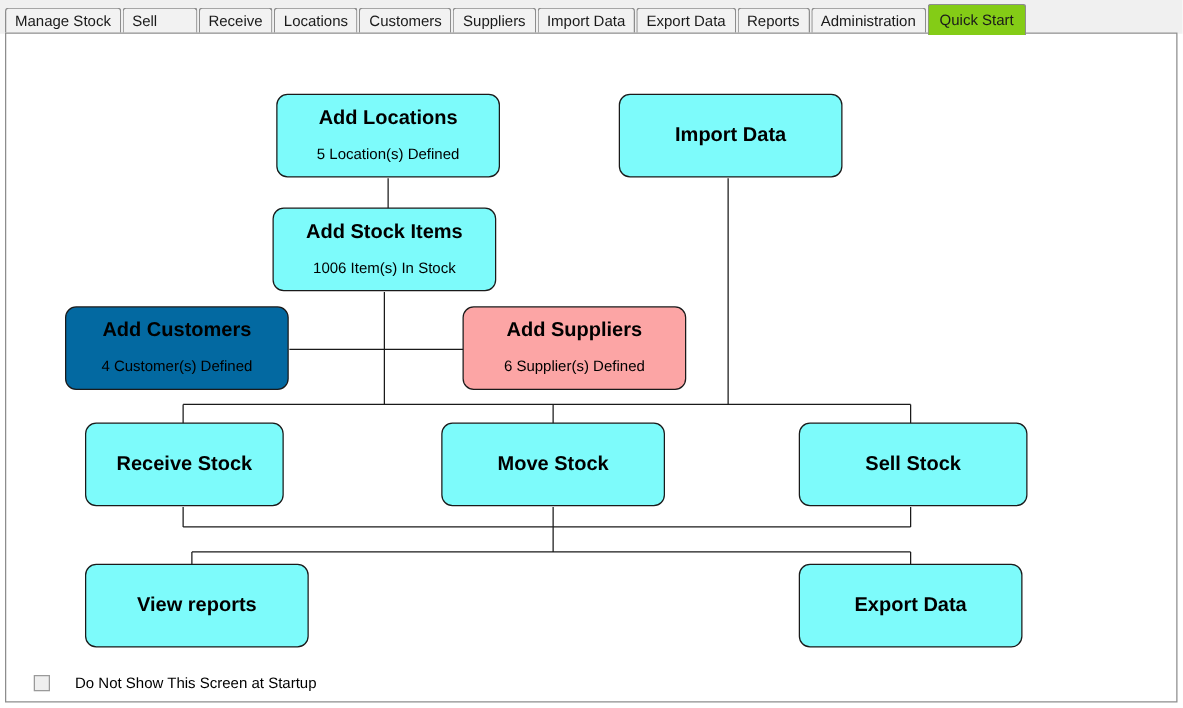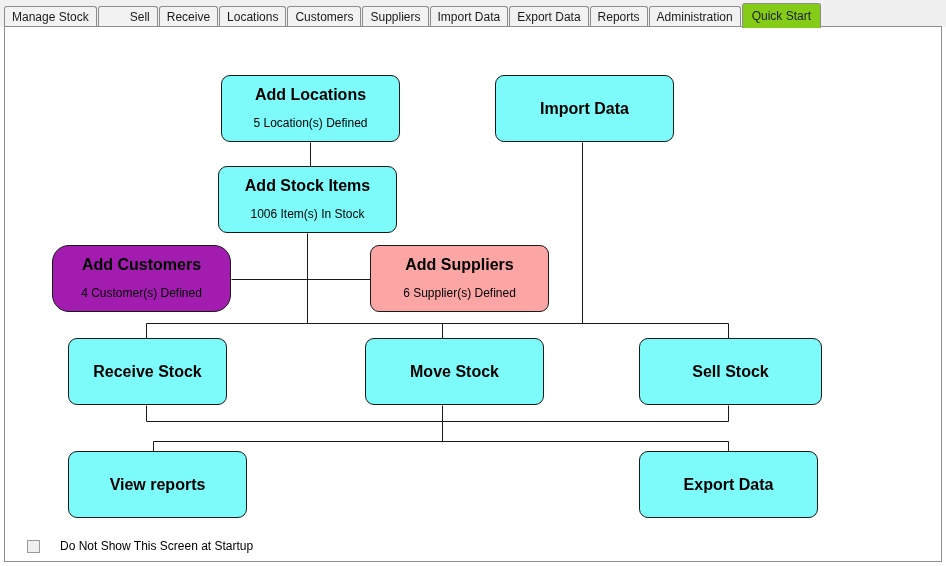--- a/index.html
+++ b/index.html
@@ -143,21 +143,21 @@
     margin-left: 20px;
     white-space: nowrap;
   }
 </style>
 </head>
 <body>
 
 <div id="tabstrip">
   <div class="tabs" id="tabs-container">
       <div class="tab">Manage Stock</div>
-      <div class="tab" style="width: 60px; text-align: right;">Sell</div>
+      <div class="tab" style="width: 60px;">Sell</div>
       <div class="tab">Receive</div>
       <div class="tab">Locations</div>
       <div class="tab">Customers</div>
       <div class="tab">Suppliers</div>
       <div class="tab">Import Data</div>
       <div class="tab">Export Data</div>
       <div class="tab">Reports</div>
       <div class="tab">Administration</div>
       <div class="tab selected">Quick Start</div>
     </div>
@@ -189,32 +189,32 @@
         <div class="b-title">Add Locations</div>
         <div class="b-sub">5 Location(s) Defined</div>
       </div>
       <div class="box single" style="left: 490px; top: 48px; width: 179px; height: 67px; background: rgb(125, 251, 251); border-color: rgb(26, 26, 26);">
         <div class="b-title">Import Data</div>
       </div>
       <div class="box" style="left: 213px; top: 139px; width: 179px; height: 67px; background: rgb(125, 251, 251); border-color: rgb(26, 26, 26);">
         <div class="b-title">Add Stock Items</div>
         <div class="b-sub">1006 Item(s) In Stock</div>
       </div>
-      <div class="box" style="left: 47px; top: 218px; width: 179px; height: 67px; background: #a21caf; border-color: rgb(26, 26, 26); border-radius: 17px;">
+      <div class="box" style="left: 47px; top: 218px; width: 179px; height: 67px; background: #0369a1; border-color: rgb(26, 26, 26);">
         <div class="b-title">Add Customers</div>
         <div class="b-sub">4 Customer(s) Defined</div>
       </div>
       <div class="box" style="left: 365px; top: 218px; width: 179px; height: 67px; background: #fca5a5; border-color: rgb(26, 26, 26);">
         <div class="b-title">Add Suppliers</div>
         <div class="b-sub">6 Supplier(s) Defined</div>
       </div>
       <div class="box single" style="left: 63px; top: 311px; width: 159px; height: 67px; background: rgb(125, 251, 251); border-color: rgb(26, 26, 26);">
         <div class="b-title">Receive Stock</div>
       </div>
-      <div class="box single" style="left: 360px; top: 311px; width: 179px; height: 67px; background: rgb(125, 251, 251); border-color: rgb(26, 26, 26);">
+      <div class="box single" style="left: 348px; top: 311px; width: 179px; height: 67px; background: rgb(125, 251, 251); border-color: rgb(26, 26, 26);">
         <div class="b-title">Move Stock</div>
       </div>
       <div class="box single" style="left: 634px; top: 311px; width: 183px; height: 67px; background: rgb(125, 251, 251); border-color: rgb(26, 26, 26);">
         <div class="b-title">Sell Stock</div>
       </div>
       <div class="box single" style="left: 63px; top: 424px; width: 179px; height: 67px; background: rgb(125, 251, 251); border-color: rgb(26, 26, 26);">
         <div class="b-title">View reports</div>
       </div>
       <div class="box single" style="left: 634px; top: 424px; width: 179px; height: 67px; background: rgb(125, 251, 251); border-color: rgb(26, 26, 26);">
         <div class="b-title">Export Data</div>

